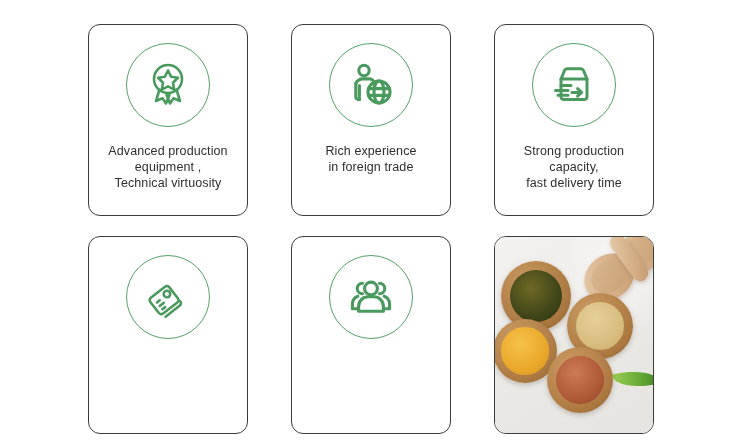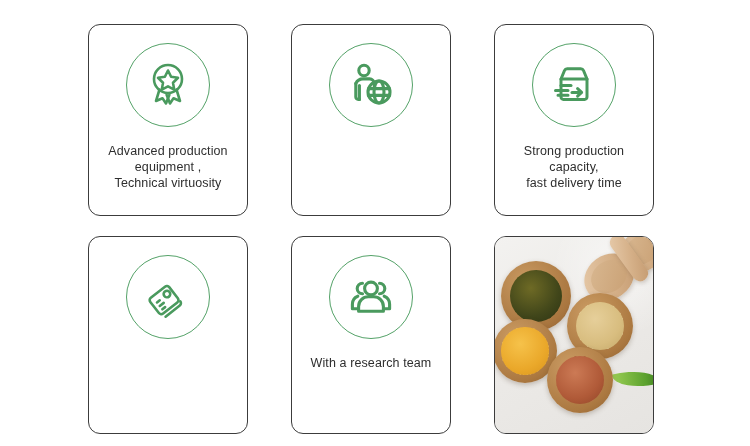--- a/index.html
+++ b/index.html
@@ -196,20 +196,22 @@
         <svg width="52" height="52" viewBox="0 0 52 52" fill="none" stroke="#4a9a5e" stroke-width="3.1" stroke-linecap="round" stroke-linejoin="round">
           <circle cx="19" cy="11.5" r="5.2"></circle>
           <path d="M10.8 24.5a8.2 8.2 0 0 1 8.2-4.6h5.6a4.6 4.6 0 0 1 4.6 4.6v2.6"></path>
           <path d="M10.8 24.5 V38 a2.4 2.4 0 0 0 2.4 2.4 h1.2"></path>
           <path d="M14.4 40.4 V26.5"></path>
           <circle cx="34" cy="33" r="11"></circle>
           <ellipse cx="34" cy="33" rx="5" ry="11"></ellipse>
           <path d="M23.4 29.6 H44.6 M23.4 36.4 H44.6"></path>
         </svg>
       </div>
+      <div class="card-text">Rich experience
+in foreign trade</div>
     </div>
 
     <div class="card">
       <div class="icon-circle">
         <svg width="52" height="52" viewBox="0 0 52 52" fill="none" stroke="#4a9a5e" stroke-width="3" stroke-linecap="round" stroke-linejoin="round">
           <path d="M13 20 L16.5 11.5 a3 3 0 0 1 2.7-1.8 h13.6 a3 3 0 0 1 2.7 1.8 L39 20"></path>
           <path d="M13 20 h26 v18 a2.4 2.4 0 0 1 -2.4 2.4 H15.4 A2.4 2.4 0 0 1 13 38 Z"></path>
           <path d="M13 26.4 h10"></path>
           <path d="M7.5 31.5 H20 M10 36.2 H20"></path>
           <path d="M24 33.4 H33"></path>
@@ -237,21 +239,20 @@
       <div class="icon-circle">
         <svg width="52" height="52" viewBox="0 0 52 52" fill="none" stroke="#4a9a5e" stroke-width="3.1" stroke-linecap="round" stroke-linejoin="round">
           <path d="M17.5 12.2a5.3 5.3 0 1 0 0 10.6"></path>
           <path d="M12.8 25.2a8.6 8.6 0 0 0 -5.4 8 v4.6 h5.2"></path>
           <path d="M34.5 12.2a5.3 5.3 0 1 1 0 10.6"></path>
           <path d="M39.2 25.2a8.6 8.6 0 0 1 5.4 8 v4.6 h-5.2"></path>
           <circle cx="26" cy="17.5" r="6.4"></circle>
           <path d="M13.6 40.2 v-4.8 a9.6 9.6 0 0 1 9.6 -9.6 h5.6 a9.6 9.6 0 0 1 9.6 9.6 v4.8 Z"></path>
         </svg>
       </div>
-      <div class="card-text">With a research team</div>
     </div>
 
     <div class="card photo-card">
       <div class="photo">
         <div class="spoon spoon-bowl spoon2-bowl"></div>
         <div class="spoon-hollow s2h"></div>
         <div class="spoon spoon2-handle"></div>
 
         <div class="spoon spoon-bowl spoon1-bowl"></div>
         <div class="spoon-hollow s1h"></div>

